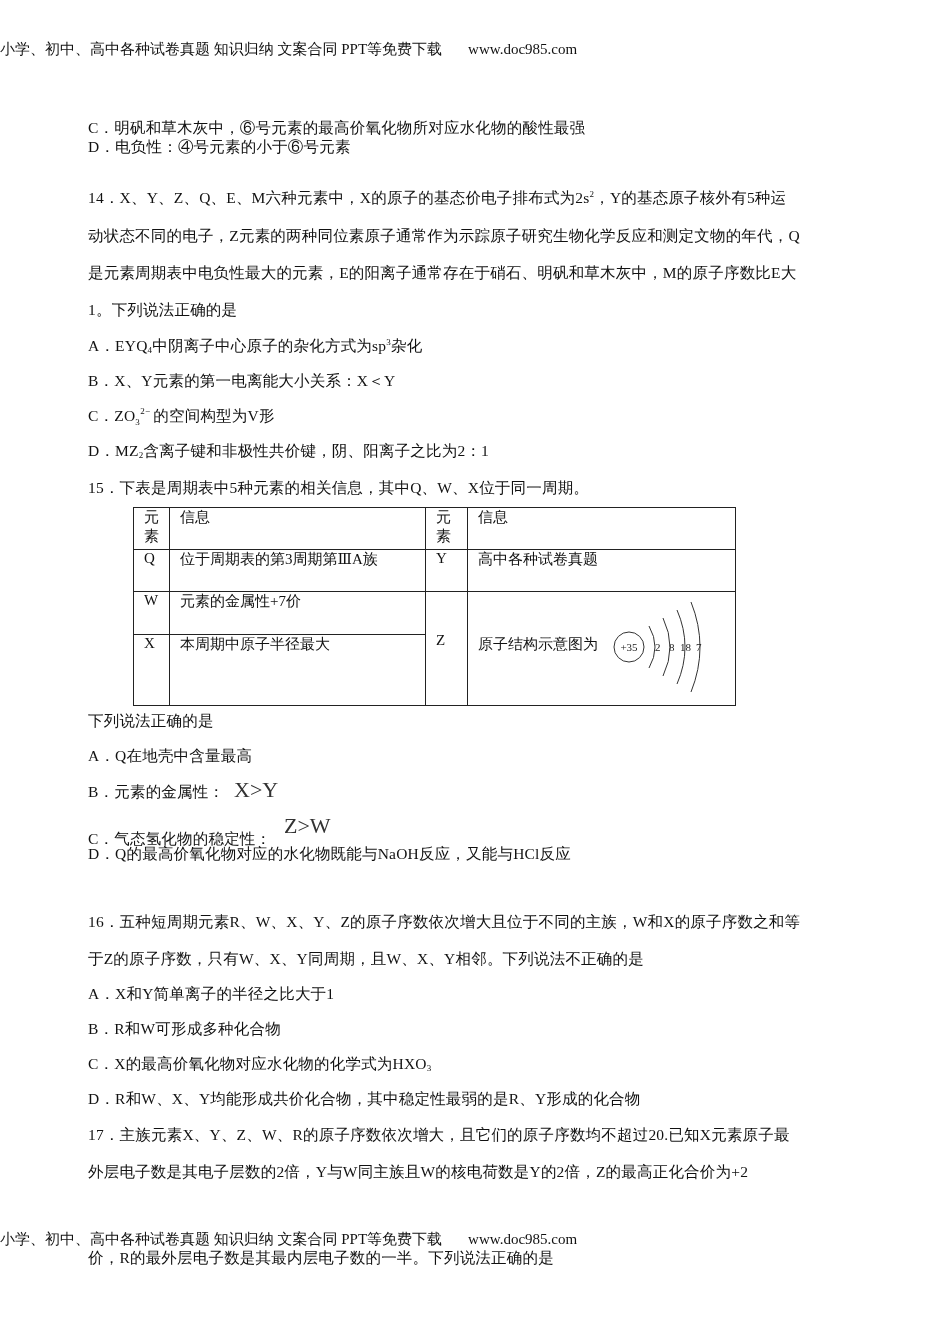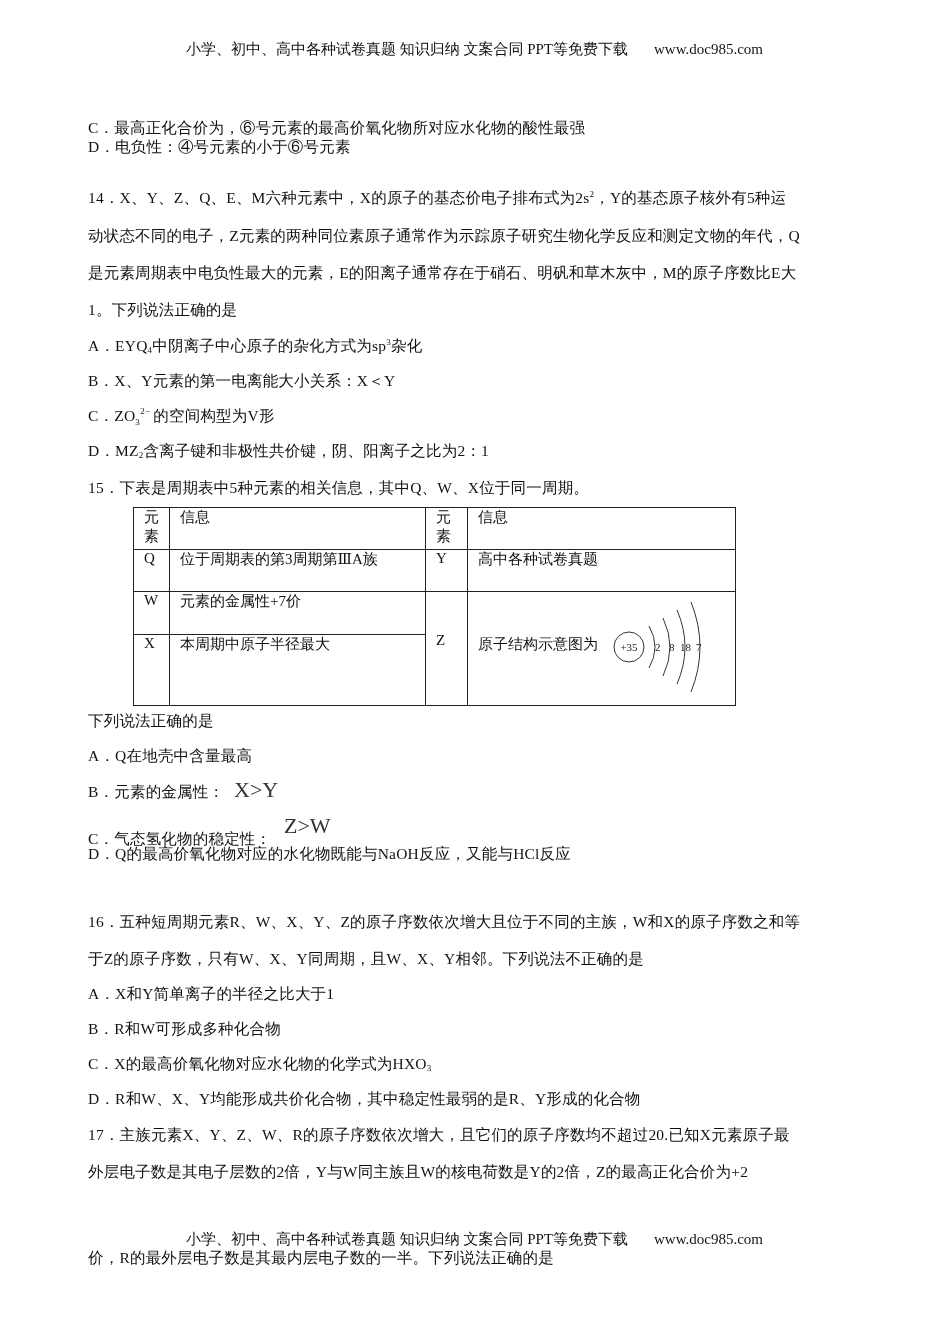--- a/index.html
+++ b/index.html
@@ -2,21 +2,21 @@
 <html><head>
 <meta charset="utf-8">
 <style>
   html, body { margin: 0; padding: 0; background: #ffffff; }
   body {
     width: 950px; height: 1344px; position: relative; overflow: hidden;
     font-family: "Liberation Serif", "DejaVu Serif", serif;
     color: #111111;
   }
   .header, .footer {
-    position: absolute; left: 0; width: 763px; text-align: right;
+    position: absolute; left: 0; width: 763px; text-align: left;
     font-size: 15px; color: #111;
   }
   .header { top: 40px; }
   .footer { top: 1230px; }
   .hdr-url { margin-left: 26px; }
   .line {
     position: absolute; left: 88px; font-size: 15.5px; white-space: nowrap;
     line-height: 20px; letter-spacing: 0.2px;
   }
   sup { font-size: 9px; vertical-align: 6px; line-height: 0; }
@@ -47,21 +47,21 @@
   .atom-label { position: absolute; left: 10px; top: 43px; }
   .atom-svg { position: absolute; left: 145px; top: 8px; }
 </style>
 </head>
 <body>
 
 <div class="header">
   <span>小学、初中、高中各种试卷真题  知识归纳  文案合同  PPT等免费下载</span><span class="hdr-url">www.doc985.com</span>
 </div>
 
-<div class="line" style="top:118px">C．最高正化合价为，⑥号元素的最高价氧化物所对应水化物的酸性最强</div>
+<div class="line" style="top:118px">C．明矾和草木灰中，⑥号元素的最高价氧化物所对应水化物的酸性最强</div>
 <div class="line" style="top:137px">D．电负性：④号元素的小于⑥号元素</div>
 
 <div class="line" style="top:188px">
   <span>14．X、Y、Z、Q、E、M六种元素中，X的原子的基态价电子排布式为2s</span><sup>2</sup><span>，Y的基态原子核外有5种运</span>
 </div>
 <div class="line" style="top:226px">动状态不同的电子，Z元素的两种同位素原子通常作为示踪原子研究生物化学反应和测定文物的年代，Q</div>
 <div class="line" style="top:263px">是元素周期表中电负性最大的元素，E的阳离子通常存在于硝石、明矾和草木灰中，M的原子序数比E大</div>
 <div class="line" style="top:300px">1。下列说法正确的是</div>
 <div class="line" style="top:336px">
   <span>A．EYQ</span><sub>4</sub><span>中阴离子中心原子的杂化方式为sp</span><sup>3</sup><span>杂化</span>

